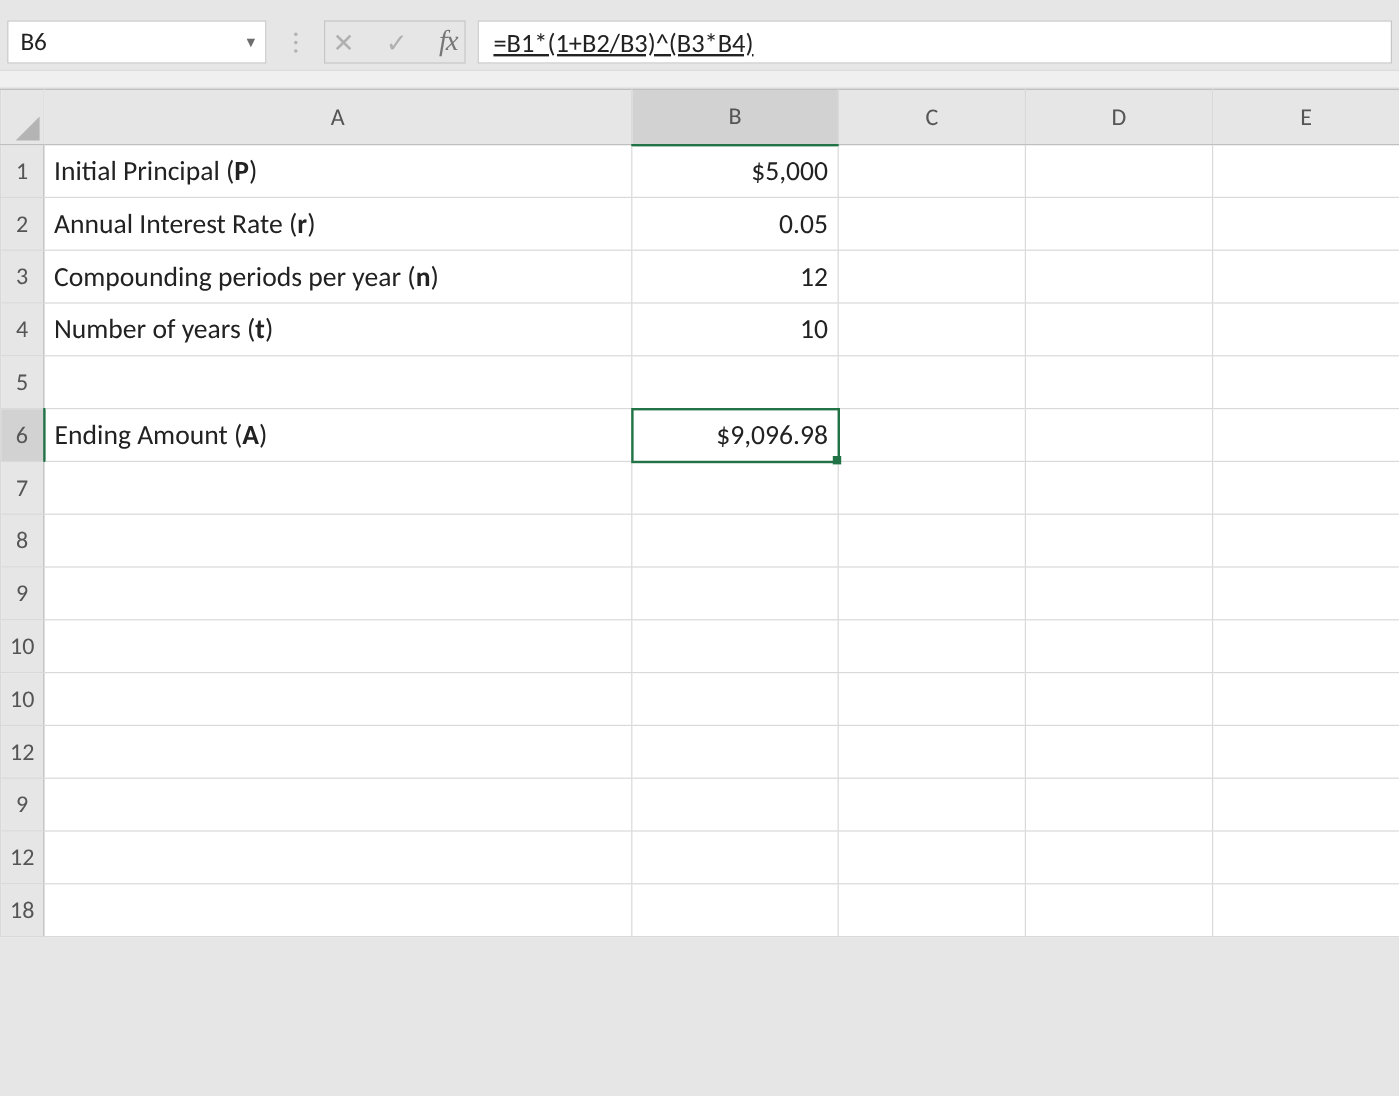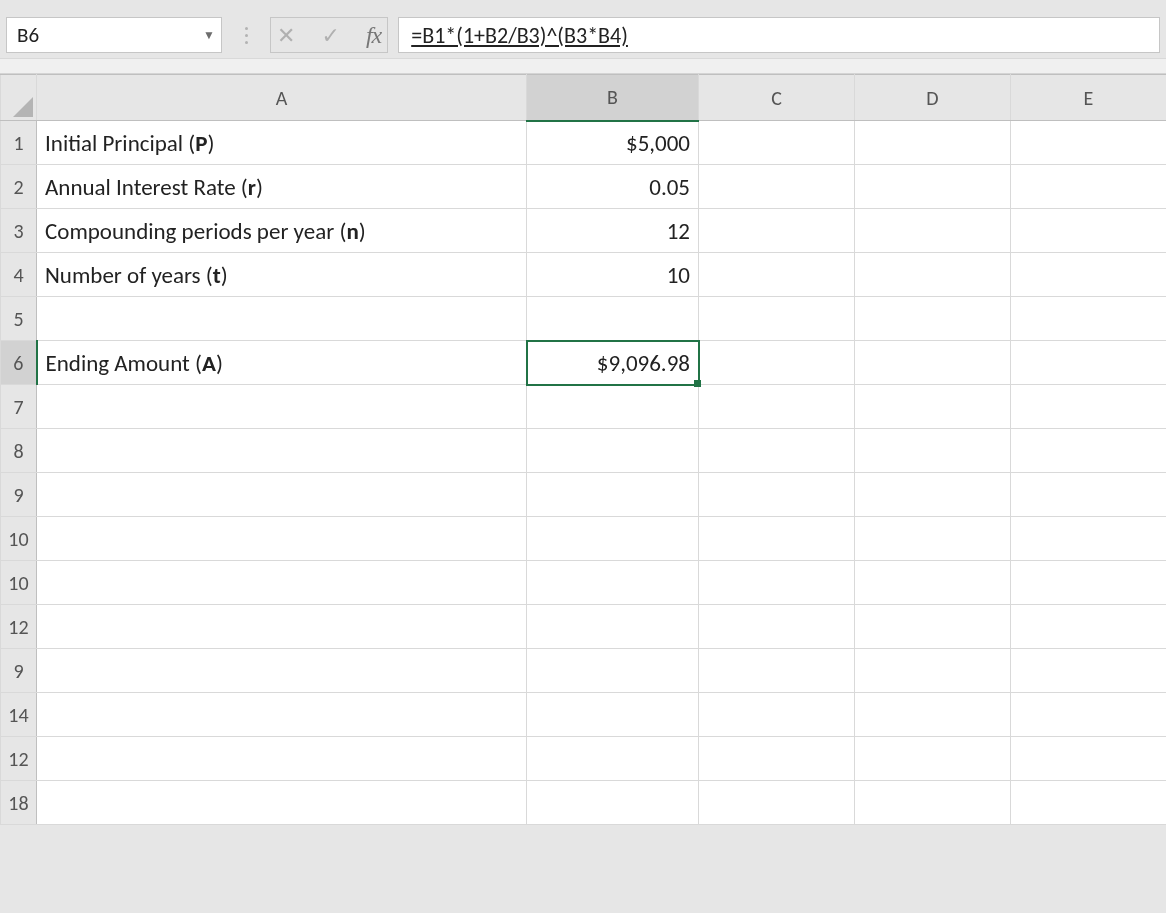--- a/index.html
+++ b/index.html
@@ -325,28 +325,20 @@
         </tr>
     <tr>
           <th>9</th>
           <td></td>
           <td></td>
           <td></td>
           <td></td>
           <td></td>
         </tr>
     <tr>
-          <th>14</th>
-          <td></td>
-          <td></td>
-          <td></td>
-          <td></td>
-          <td></td>
-        </tr>
-    <tr>
           <th>12</th>
           <td></td>
           <td></td>
           <td></td>
           <td></td>
           <td></td>
         </tr>
     <tr>
           <th>18</th>
           <td></td>

